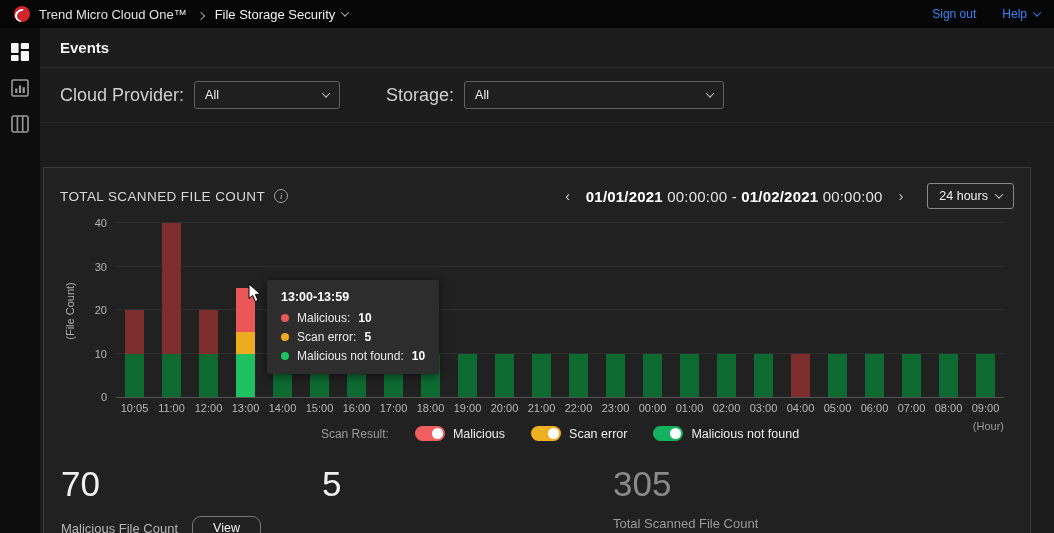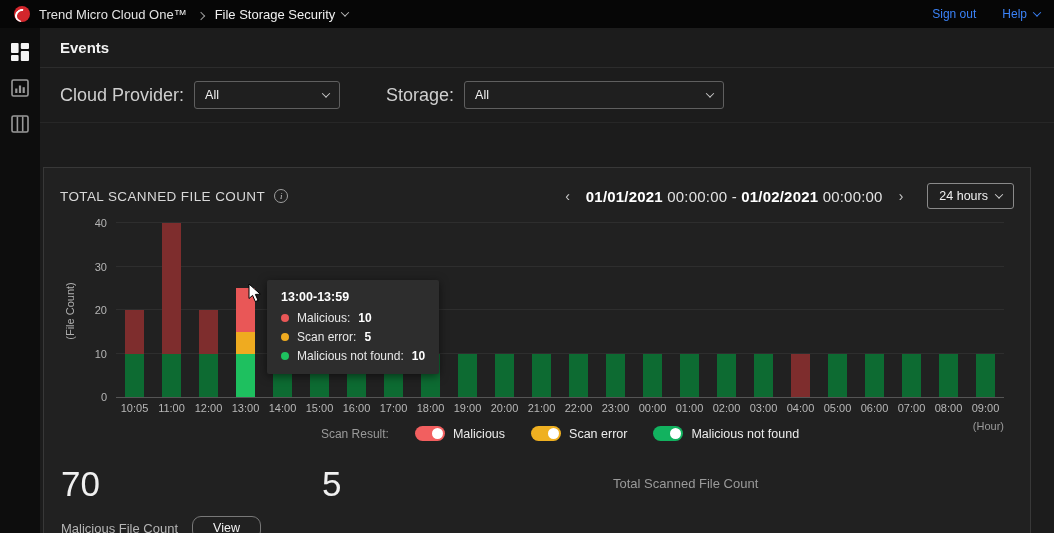--- a/index.html
+++ b/index.html
@@ -376,20 +376,21 @@
       <span class="stat-value">70</span>
       <span class="stat-foot">
         <span class="stat-label">Malicious File Count</span>
         <button class="stat-btn">View</button>
       </span>
     </div>
     <div class="stat w2">
       <span class="stat-value">5</span>
     </div>
     <div class="stat dim">
+      <span class="stat-value">305</span>
       <span class="stat-foot">
         <span class="stat-label">Total Scanned File Count</span>
 
       </span>
     </div>
   </div>
 
   <div class="tooltip">
     <div class="tt-title">13:00-13:59</div>
     <div class="tt-row">

